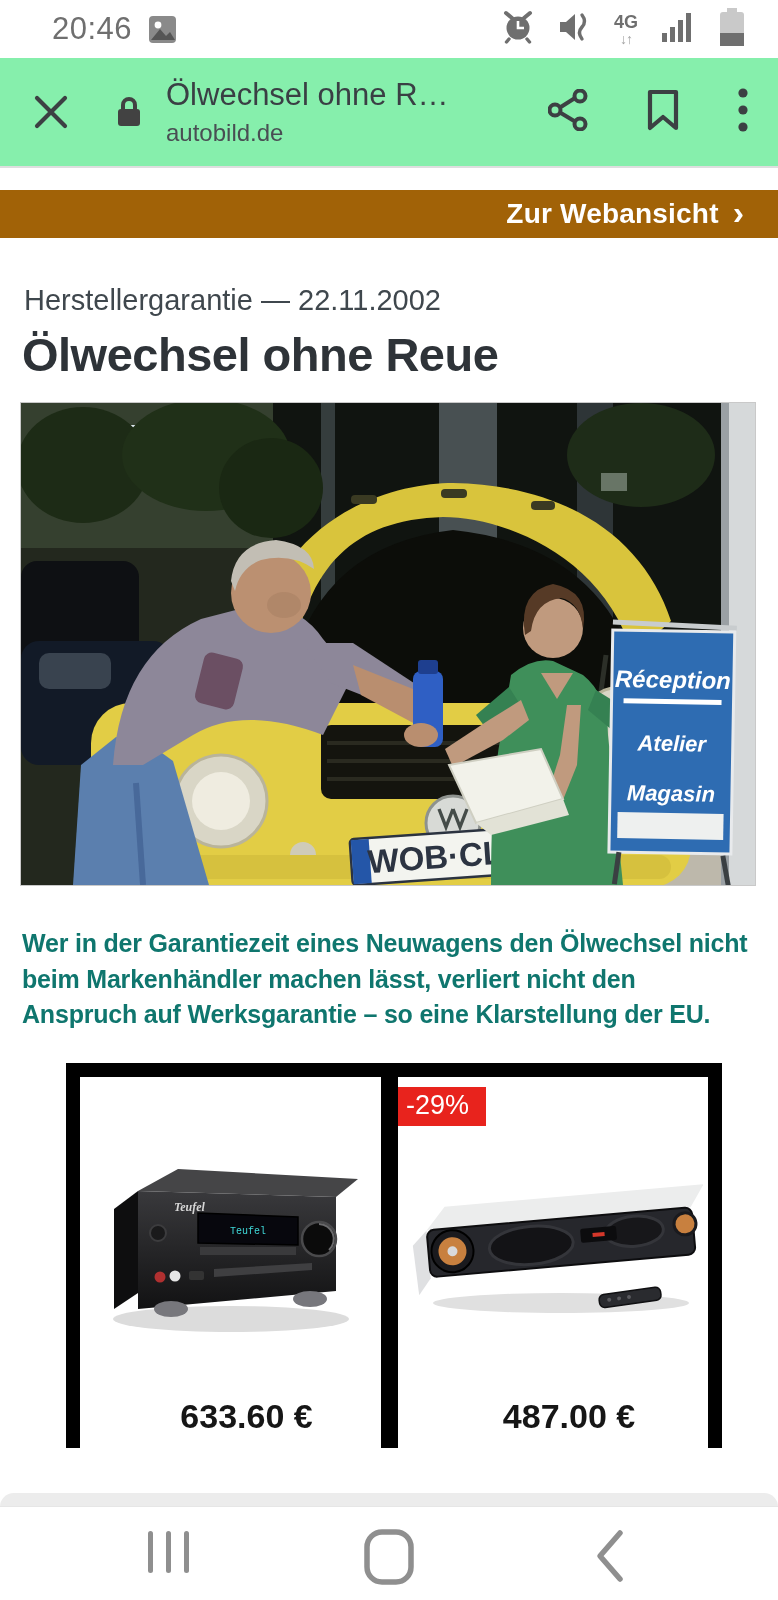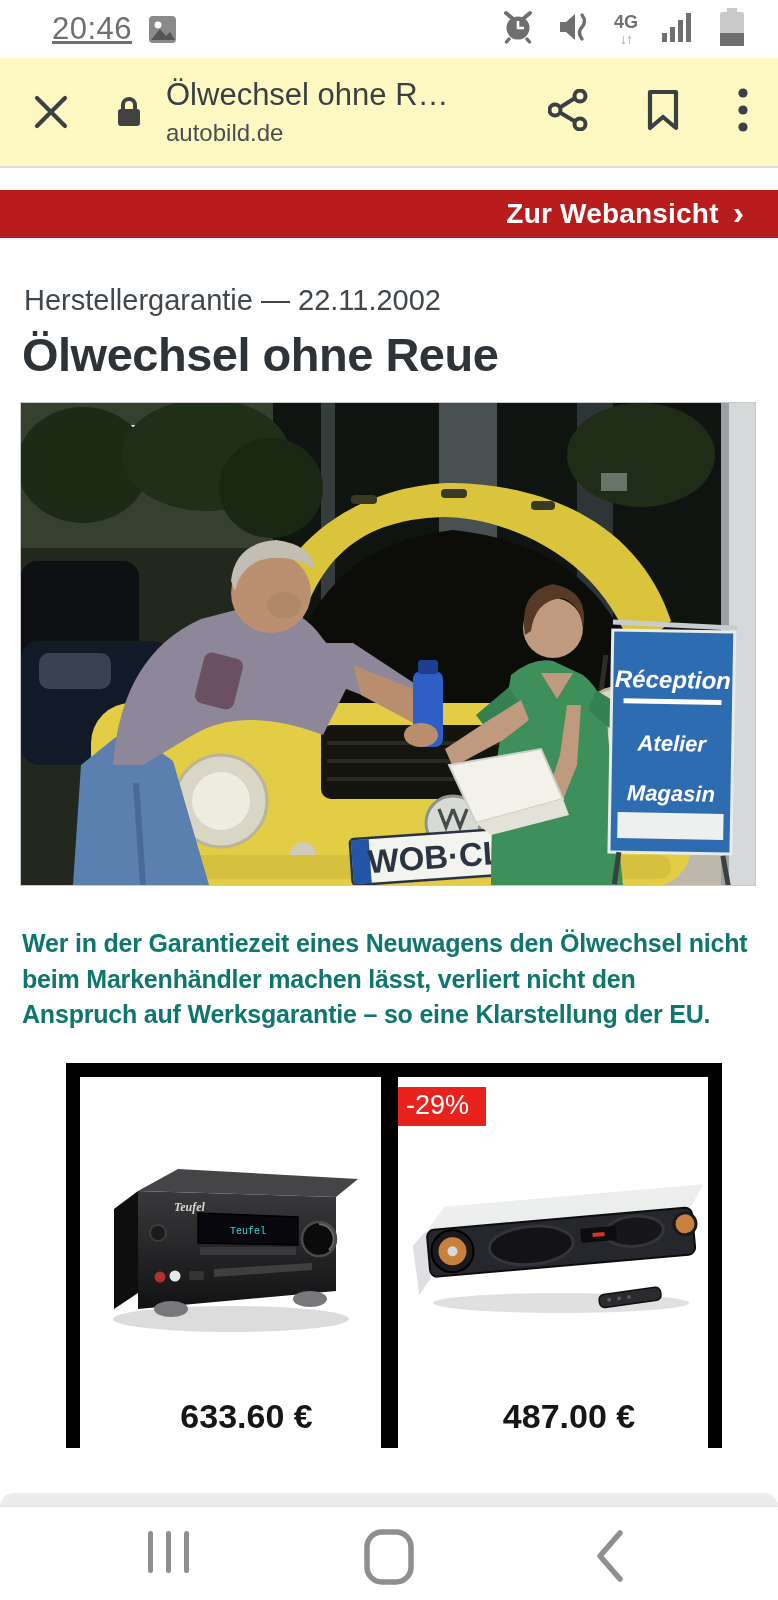--- a/index.html
+++ b/index.html
@@ -3,37 +3,37 @@
 <meta charset="utf-8">
 <style>
   html,body{margin:0;padding:0;}
   body{
     width:778px;height:1600px;position:relative;overflow:hidden;
     background:#fff;font-family:"Liberation Sans",sans-serif;
     -webkit-font-smoothing:antialiased;
   }
   
   .statusbar{height:58px;display:flex;align-items:center;padding:0 34px 0 52px;box-sizing:border-box;}
-  .sb-time{font-size:31px;color:#6f6f6f;letter-spacing:.5px;text-decoration:underline;}
+  .sb-time{font-size:31px;color:#6f6f6f;letter-spacing:.5px;}
   .sb-gallery{margin-left:16px;display:flex;}
   .sb-right{margin-left:auto;display:flex;align-items:center;gap:24px;}
   .sb-4g{display:flex;flex-direction:column;align-items:center;line-height:1;}
   .sb-4g .lbl{font-size:18px;font-weight:700;color:#6f6f6f;}
   .sb-4g .arrows{font-size:14px;color:#a3a3a3;margin-top:1px;letter-spacing:-1px;}
   
-  .toolbar{height:110px;display:flex;align-items:center;padding:0 30px 0 28px;border-bottom:2px solid #dedede;box-sizing:border-box;background:#fef9c3;}
+  .toolbar{height:110px;display:flex;align-items:center;padding:0 30px 0 28px;border-bottom:2px solid #dedede;box-sizing:border-box;background:#86efac;}
   .tb-close{display:flex;padding:4px;}
   .tb-lock{margin-left:42px;display:flex;}
   .tb-titlebox{margin-left:24px;display:flex;flex-direction:column;justify-content:center;min-width:0;}
   .tb-title{font-size:31px;color:#3a3f44;white-space:nowrap;}
   .tb-domain{font-size:24px;color:#494e53;margin-top:6px;}
   .tb-actions{margin-left:auto;display:flex;align-items:center;gap:58px;}
   
   .gapline{height:22px;background:#fff;}
-  .ctabar{height:48px;background:#b91c1c;display:flex;align-items:center;justify-content:flex-end;padding-right:34px;color:#fff;}
+  .ctabar{height:48px;background:#a16207;display:flex;align-items:center;justify-content:flex-end;padding-right:34px;color:#fff;}
   .cta-label{font-size:28px;font-weight:700;letter-spacing:.2px;}
   .cta-chevron{font-size:34px;font-weight:700;margin-left:14px;transform:translateY(-2px);}
   
   .kicker{margin:46px 24px 0 24px;font-size:29px;color:#3f474d;}
   .headline{margin:10px 24px 0 22px;font-size:47px;font-weight:700;color:#2e3338;letter-spacing:-.5px;}
   .photo-wrap{margin:20px 0 0 20px;width:736px;border:1px solid #c9c9c9;position:relative;background:#fff;box-sizing:border-box;}
   .photo-wrap svg{display:block;}
   .photo-overlay{
     position:absolute;right:45px;bottom:22px;width:244px;height:84px;
     background:rgba(242,242,242,.95);box-shadow:0 0 0 1px #e2e2e2,0 3px 6px rgba(0,0,0,.12);

